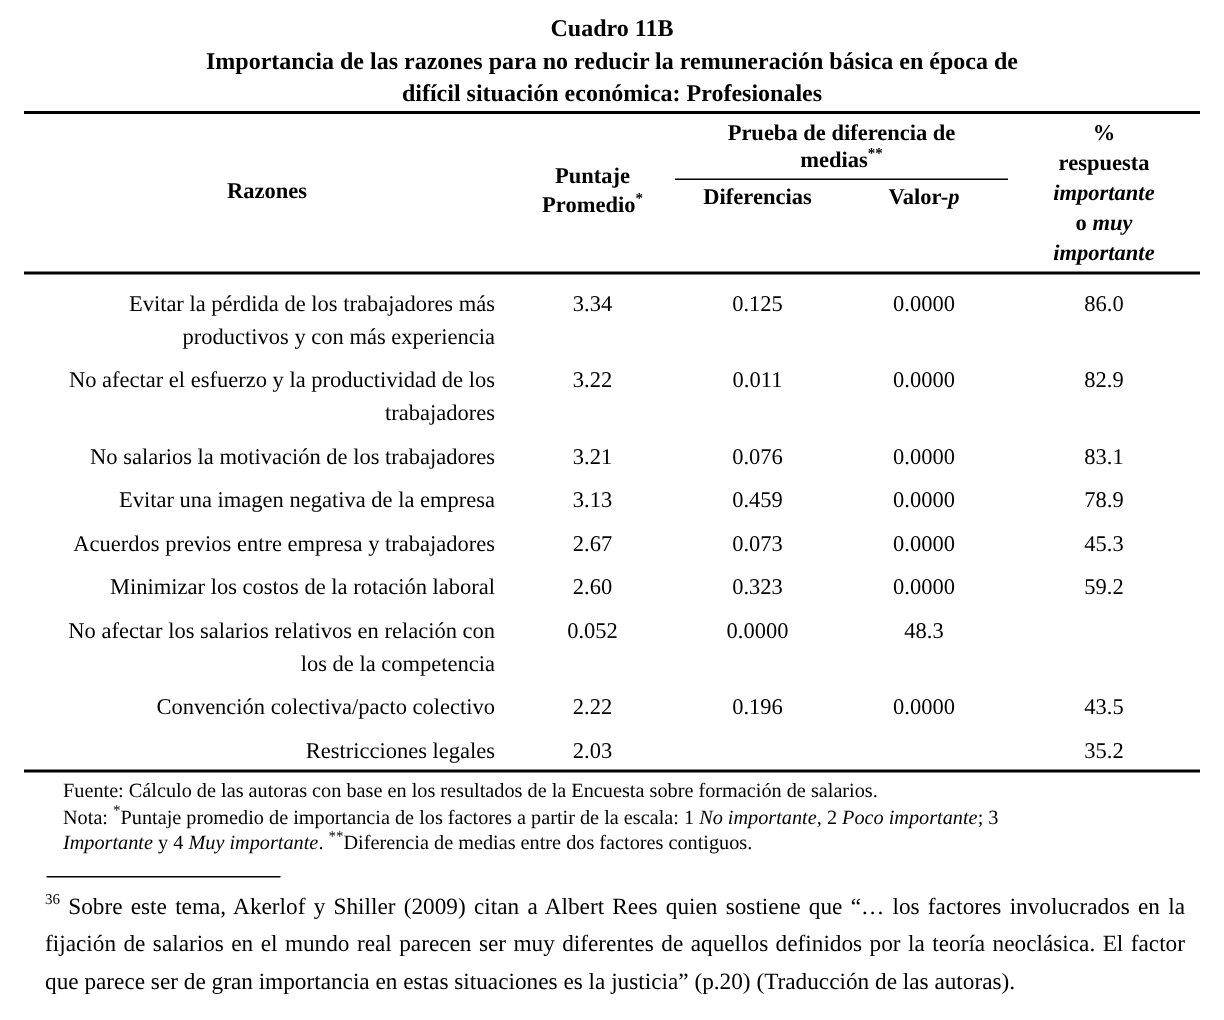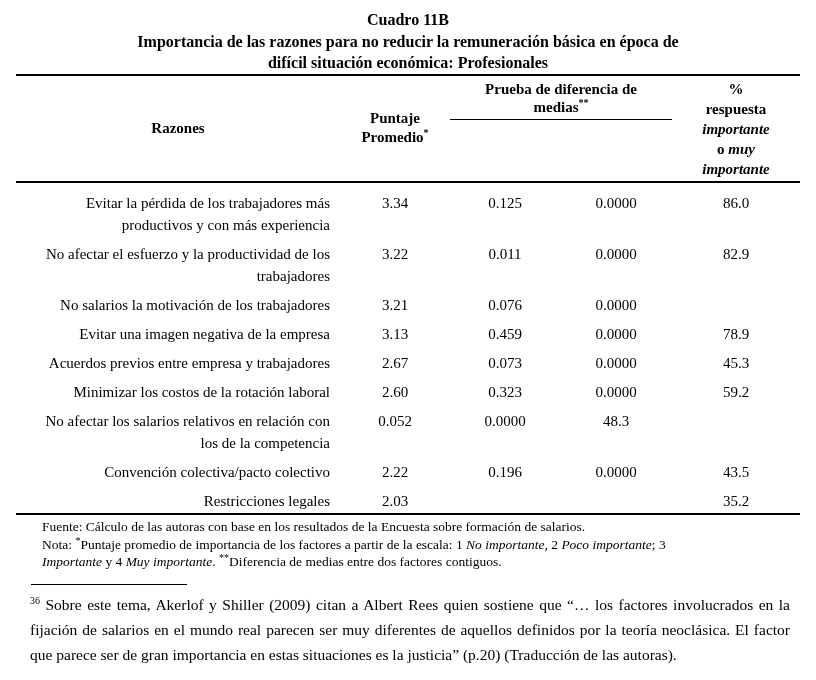--- a/index.html
+++ b/index.html
@@ -58,20 +58,24 @@
       <div class="hc h-razones">Razones</div>
       <div class="hc h-puntaje">
         <span>Puntaje</span><br>
         <span>Promedio</span><sup>*</sup>
       </div>
       <div class="hc h-prueba">
         <div class="group-title">
           <span>Prueba de diferencia de</span><br>
           <span>medias</span><sup>**</sup>
         </div>
+        <div class="subcols">
+          <div>Diferencias</div>
+          <div><span>Valor-</span><span class="it">p</span></div>
+        </div>
       </div>
       <div class="hc h-pct">
         <span>%</span><br>
         <span>respuesta</span><br>
         <span class="it">importante</span><br>
         <span>o </span><span class="it">muy</span><br>
         <span class="it">importante</span>
       </div>
     </div>
 
@@ -88,20 +92,21 @@
         <div class="cell num">3.22</div>
         <div class="cell num">0.011</div>
         <div class="cell num">0.0000</div>
         <div class="cell num">82.9</div>
       </div>
       <div class="trow">
         <div class="cell razon">No salarios la motivación de los trabajadores</div>
         <div class="cell num">3.21</div>
         <div class="cell num">0.076</div>
         <div class="cell num">0.0000</div>
+        <div class="cell num">83.1</div>
       </div>
       <div class="trow">
         <div class="cell razon">Evitar una imagen negativa de la empresa</div>
         <div class="cell num">3.13</div>
         <div class="cell num">0.459</div>
         <div class="cell num">0.0000</div>
         <div class="cell num">78.9</div>
       </div>
       <div class="trow">
         <div class="cell razon">Acuerdos previos entre empresa y trabajadores</div>

